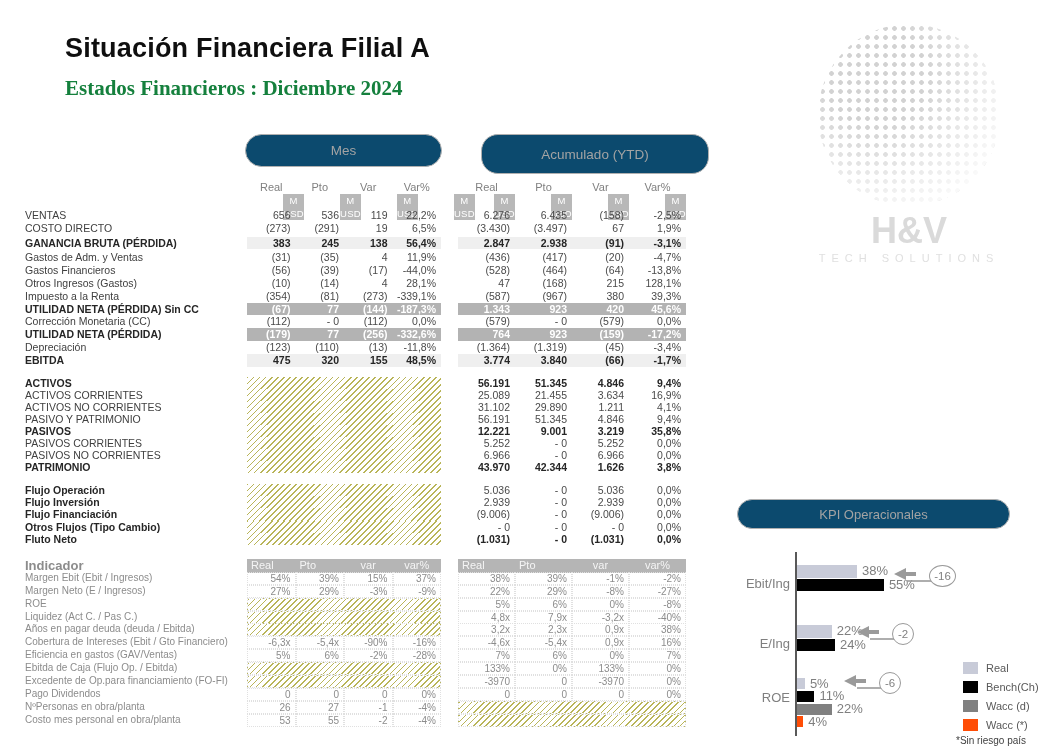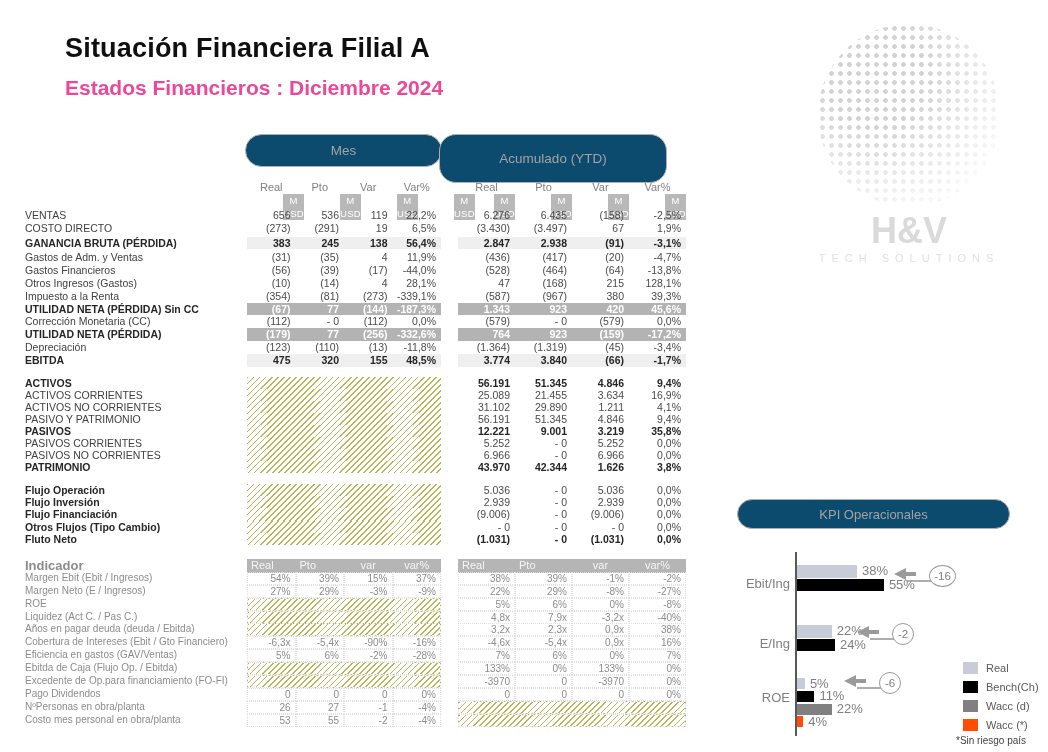--- a/index.html
+++ b/index.html
@@ -2,27 +2,27 @@
 <html><head>
 <meta charset="utf-8">
 <style>
   * { margin:0; padding:0; box-sizing:border-box; }
   html,body { background:#fff; }
   body { font-family:"Liberation Sans", sans-serif; }
   #page { position:relative; width:1048px; height:752px; background:#fff; overflow:hidden; }
 
   
   .title { position:absolute; left:65px; top:33px; font-size:27px; font-weight:800; color:#0f0f0f; letter-spacing:.2px; }
-  .subtitle { position:absolute; left:65px; top:76px; font-size:21px; font-weight:700; color:#ec4899; }
+  .subtitle { position:absolute; left:65px; top:76px; font-size:21px; font-weight:700; color:#15803d;font-family:Liberation Serif, serif; }
 
   
   .pill { position:absolute; border:1.5px solid #b0b0b0; border-radius:17px; color:#a3a3a3;
           font-size:13.5px; display:flex; align-items:center; justify-content:center; background:#0c4a6e; }
   .pill-mes { left:245px; top:134px; width:197px; height:33px; }
-  .pill-ytd { left:439px; top:134px; width:228px; height:49px; }
+  .pill-ytd { left:481px; top:134px; width:228px; height:40px; }
   .pill-kpi { left:737px; top:499px; width:273px; height:30px; font-size:13px; }
 
   
   .sphere { position:absolute; left:818px; top:24px; width:182px; height:182px; border-radius:50%;
             background-image:radial-gradient(circle, #d2d2d2 2.1px, rgba(0,0,0,0) 2.5px);
             background-size:9px 9px; }
   .sphere::after { content:''; position:absolute; inset:0; border-radius:50%;
             background:radial-gradient(circle at 32% 28%, rgba(255,255,255,0) 28%, rgba(255,255,255,.55) 58%, #fff 86%); }
   .logo-name { position:absolute; left:818px; top:210px; width:182px; text-align:center;
                font-size:36px; font-weight:700; color:#dadada; }

